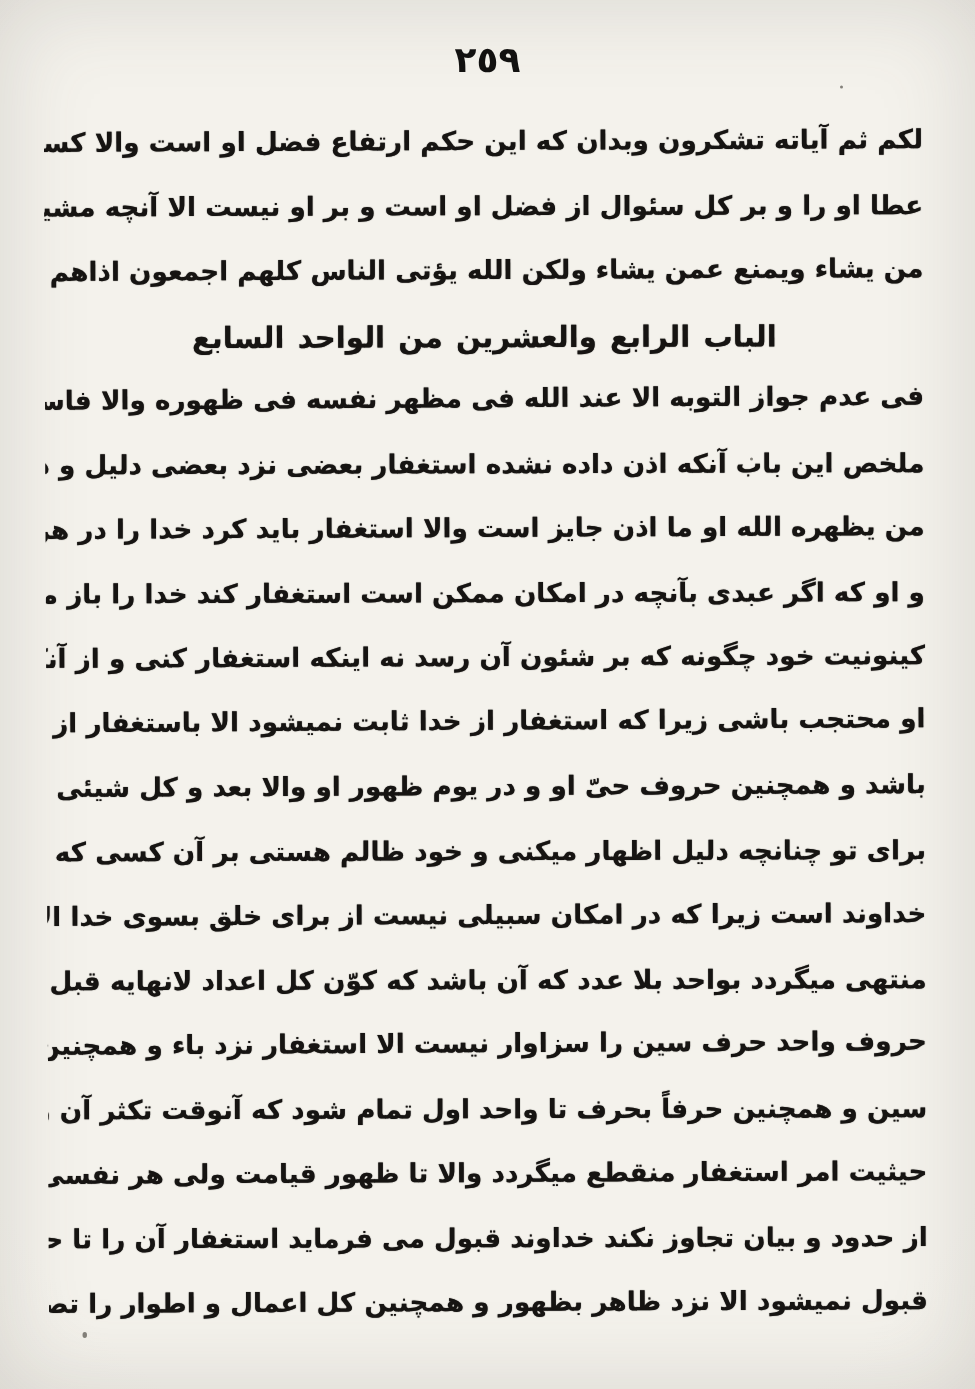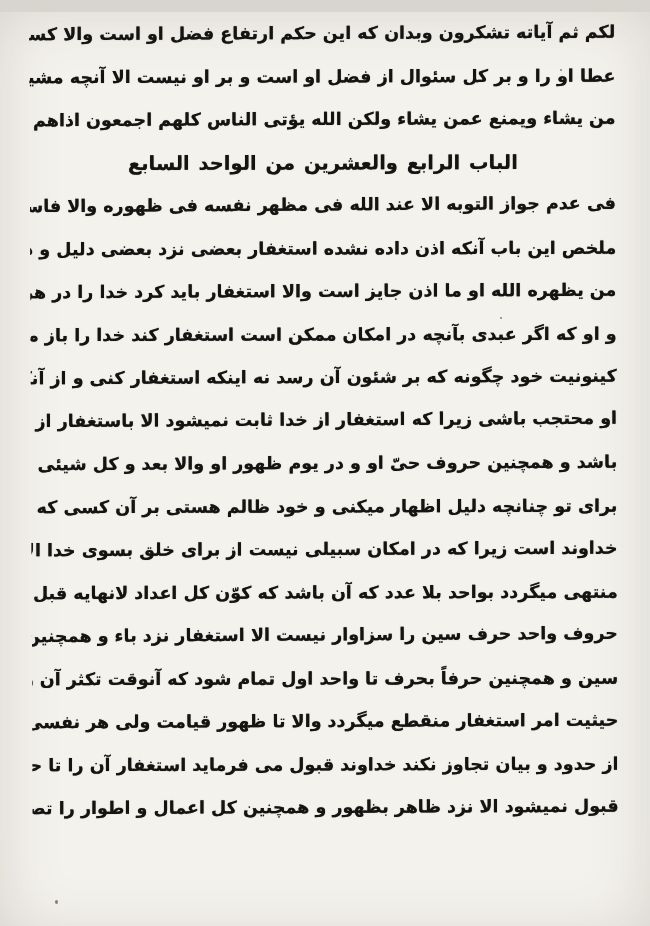--- a/index.html
+++ b/index.html
@@ -66,20 +66,21 @@
     border-radius: 50%;
   }
   .speck-1 { left: 55px;  top: 888px; width: 3px; height: 4px; }
   .speck-2 { left: 560px; top: 57px;  width: 2px; height: 2px; }
   .speck-3 { left: 500px; top: 305px; width: 2px; height: 2px; }
 </style>
 </head>
 <body>
 
 <div class="scan-page">
+  <div class="page-number">٢٥٩</div>
 
   <div class="text-block">
 
   <div class="line">لكم ثم آياته تشكرون  وبدان كه اين حكم ارتفاع فضل او است  والا كسى قابل نيست باستحقاق</div>
       <div class="line">عطا او را  و بر كل سئوال از فضل او است و بر او نيست الا آنچه مشيئة الله تعلق گرفته  يؤتى</div>
       <div class="line">من يشاء  ويمنع عمن يشاء  ولكن الله يؤتى الناس كلهم اجمعون اذاهم بالله وبآياته يوقنون</div>
       <div class="line heading">الباب الرابع والعشرين من الواحد السابع</div>
       <div class="line">فى عدم جواز التوبه الا عند الله فى مظهر نفسه فى ظهوره  والا فاستغفروا الله سراً عند انفسكم</div>
       <div class="line">ملخص اين باب آنكه اذن داده نشده استغفار بعضى نزد بعضى دليل  و در يوم قيامت عند</div>
       <div class="line">من يظهره الله او ما اذن جايز است  والا استغفار بايد كرد خدا را در هر حال مابين خود</div>

